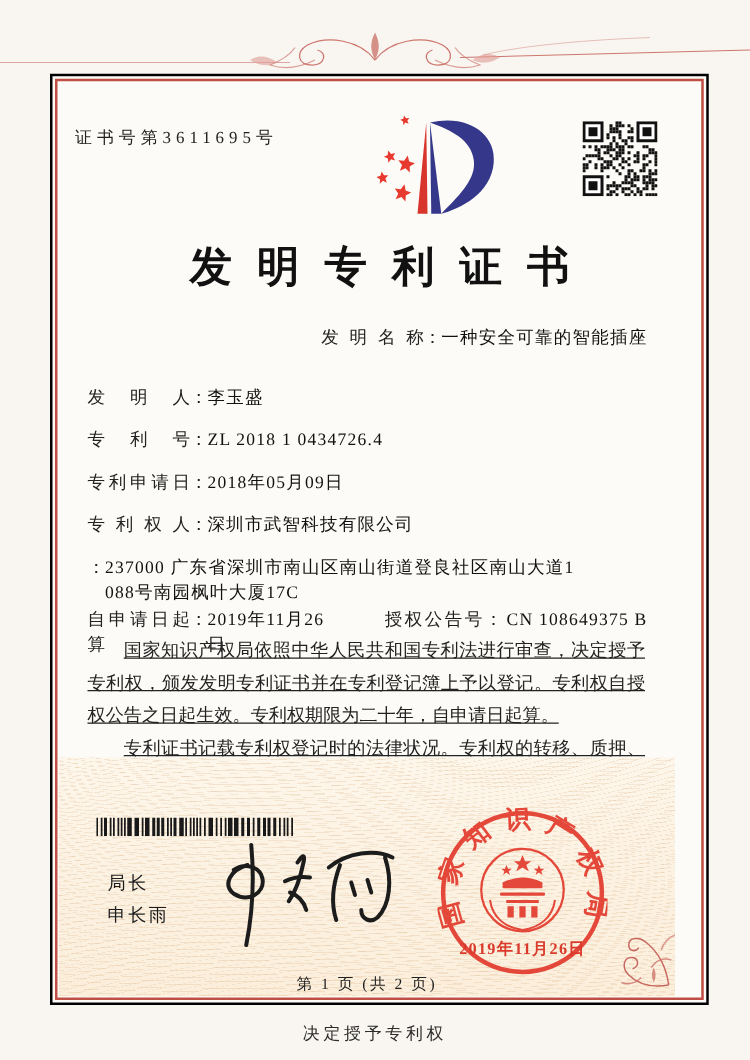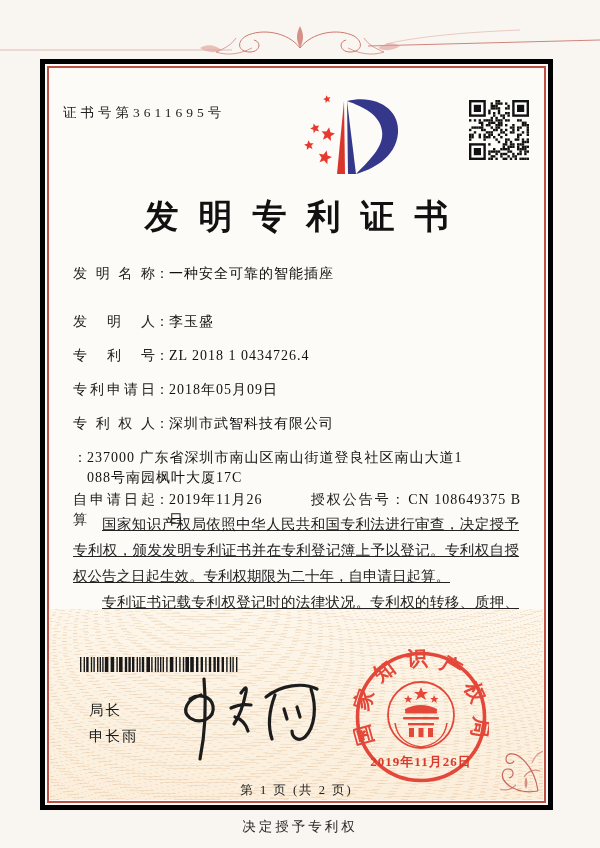--- a/index.html
+++ b/index.html
@@ -4,38 +4,38 @@
 <style>
   html,body{margin:0;padding:0;}
   body{
     width:600px;height:848px;overflow:hidden;position:relative;
     background:#f9f6f1;
     font-family:"Liberation Serif","DejaVu Serif",serif;
     color:#1d1d1d;
   }
   .frame-outer{
     position:absolute;left:40px;top:59px;width:503px;height:741px;
-    border:5px solid #000000;background:#fdfbf7;
+    border:2px solid #000000;background:#fdfbf7;padding-left:20px;
   }
   .frame-inner-line{
     position:absolute;inset:2px;border:2px solid #bf4e45;pointer-events:none;
   }
   .top-flourish{position:absolute;left:0;top:14px;width:600px;height:46px;}
   .cert-no{
     position:absolute;left:18px;top:40px;font-size:13.5px;letter-spacing:4px;color:#222;
   }
   .qr{position:absolute;left:424px;top:36px;width:60px;height:60px;}
   .logo{position:absolute;left:252px;top:24px;width:110px;height:100px;}
   .title{
     position:absolute;left:0;top:130px;width:100%;margin:0;text-align:center;
     font-size:34px;font-weight:bold;letter-spacing:20px;text-indent:20px;color:#111;
   }
   .fields{position:absolute;left:28px;top:200px;width:448px;font-size:14px;}
   .frow{display:flex;line-height:20px;margin-bottom:14px;}
-  .frow.first{margin-bottom:28px;}
+  .frow.first{margin-bottom:28px;justify-content:flex-end;}
   .flabel{
     display:inline-block;width:82px;flex:0 0 82px;
     text-align:justify;text-align-last:justify;text-justify:inter-character;color:#222;
   }
   .fcolon{flex:0 0 12px;text-align:left;}
   .fvalue{letter-spacing:1px;color:#111;}
   .fvalue.addr{width:382px;word-break:break-all;line-height:20px;}
   .grant-pair2{margin-left:40px;white-space:nowrap;}
   .grant-pair2 .flabel2{letter-spacing:2px;}
   .paras{

